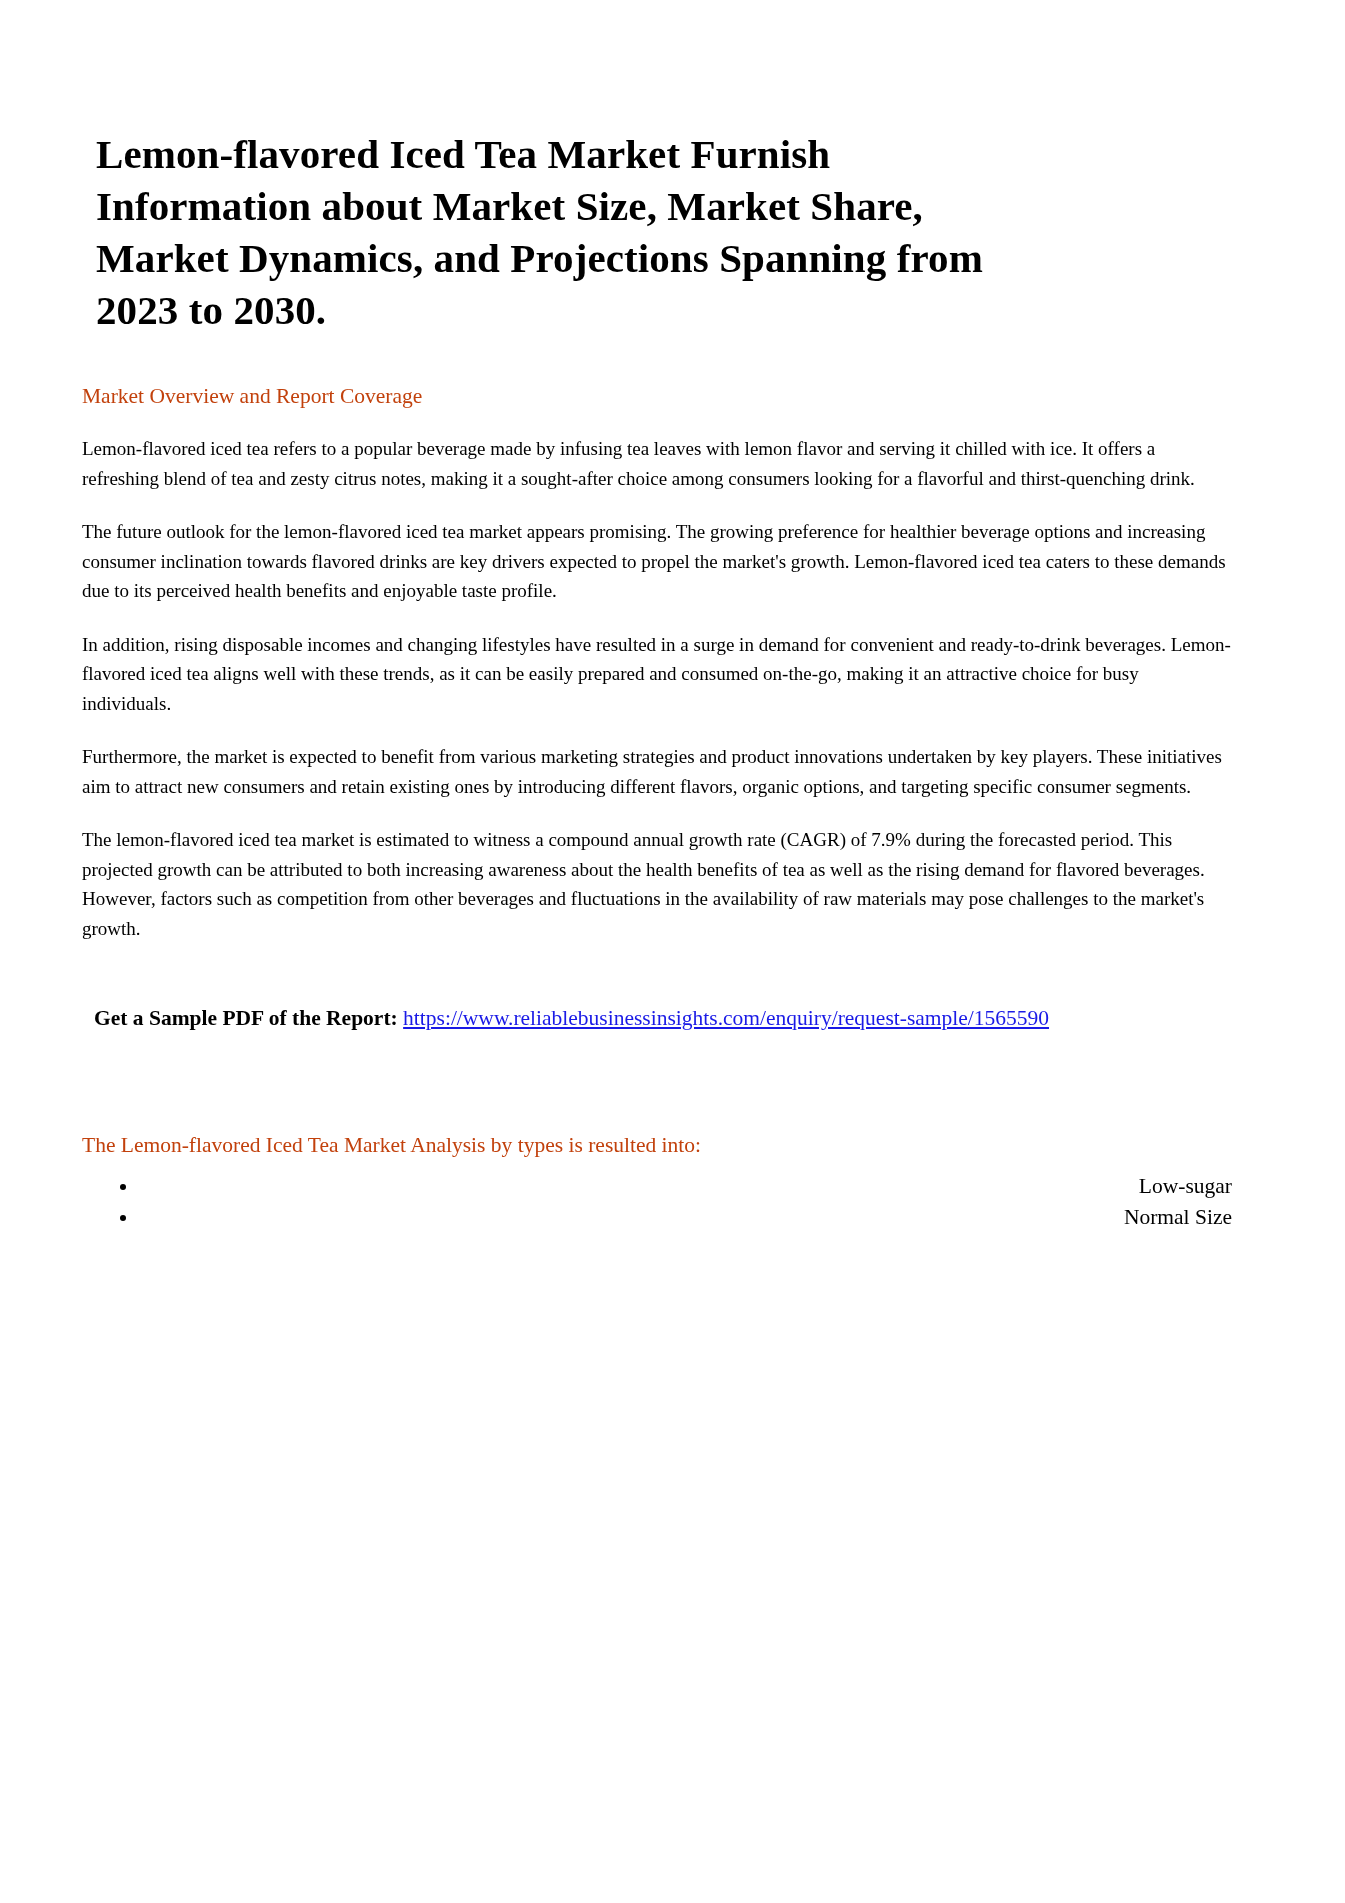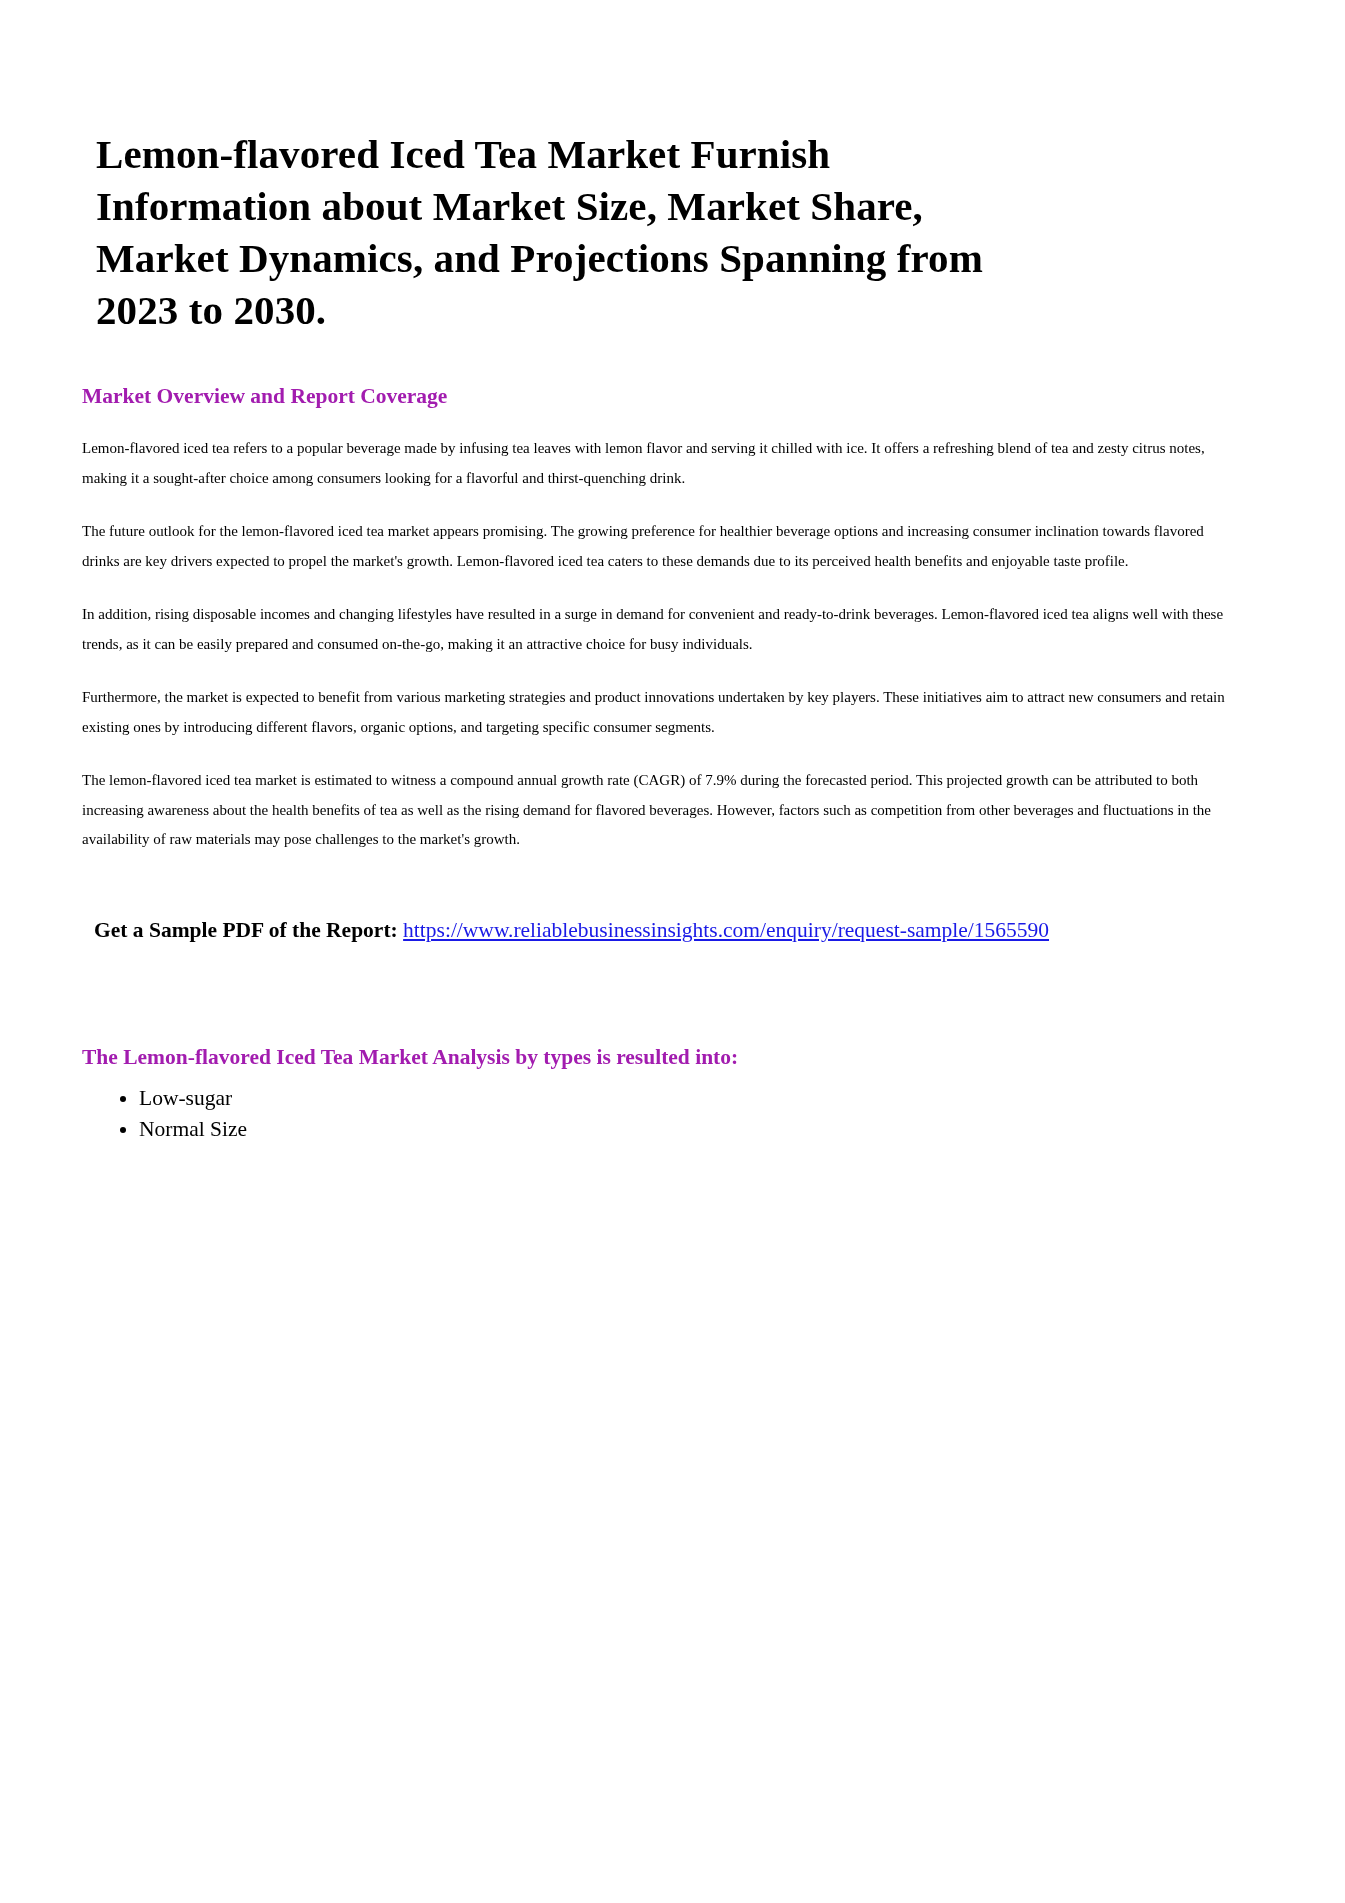--- a/index.html
+++ b/index.html
@@ -37,28 +37,28 @@
     font-weight: bold;
     line-height: 52px;
     margin: 0 0 0 14px;
     padding: 0;
     letter-spacing: 0.1px;
     color: #000;
     width: 900px;
   }
   .sec-heading {
     font-size: 21.5px;
-    font-weight: bold;
+    font-weight: normal;
     line-height: 28px;
     margin: 0;
     padding: 0;
-    color: #a21caf;
+    color: #c2410c;
   }
   p.body-par {
-    font-size: 15px;
+    font-size: 19px;
     font-weight: normal;
     line-height: 29.5px;
     margin: 0;
     padding: 0;
     color: #000;
     text-align: left;
   }
   .gap-md { height: 24px; }
   .gap-xl { height: 62px; }
   .gap-title { height: 46px; }
@@ -82,20 +82,21 @@
     margin: 12px 0 0 0;
     padding-left: 57px;
     list-style-type: disc;
   }
   ul.seg-list li {
     font-size: 21.5px;
     line-height: 31px;
     color: #000;
     margin: 0;
     padding: 0;
+    text-align: right;
   }
 </style>
 </head>
 <body>
 
 <div class="page">
   <div class="content">
 
     <h1 class="doc-title">Lemon-flavored Iced Tea Market Furnish Information about Market Size, Market Share, Market Dynamics, and Projections Spanning from 2023 to 2030.</h1>
 

